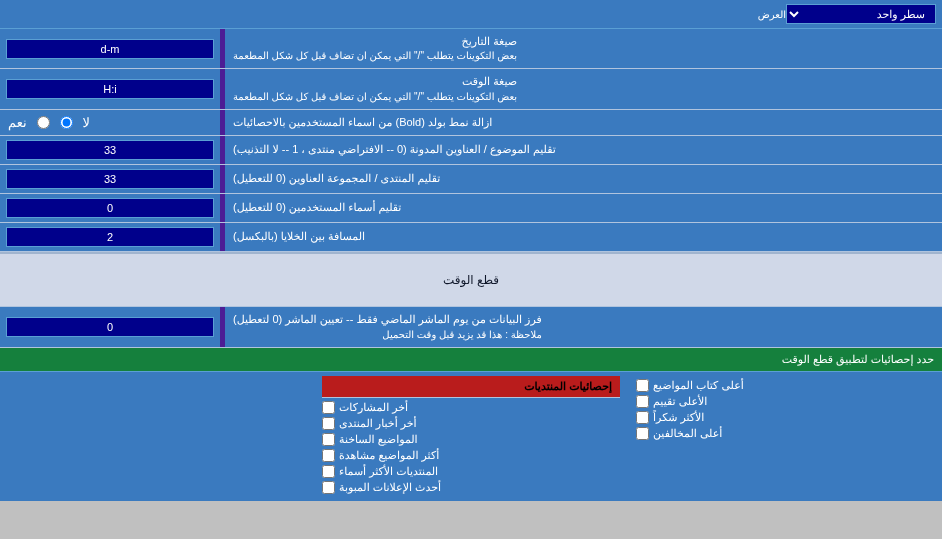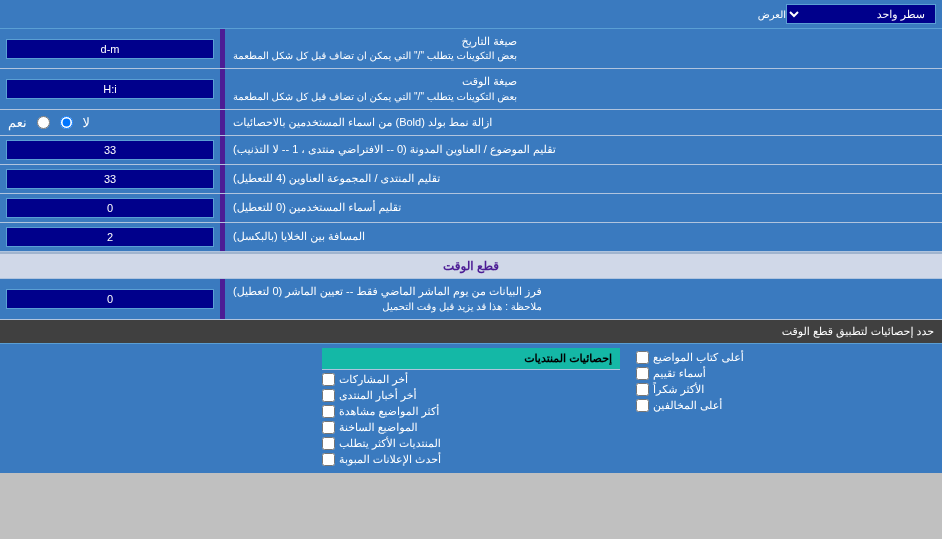--- a/index.html
+++ b/index.html
@@ -65,30 +65,30 @@
       min-width: 220px;
       max-width: 220px;
     }
     .radio-label {
       color: #fff;
       font-size: 13px;
     }
     
     .section-header {
       background: #d0d8e8;
-      color: #4c1d95;
+      color: #0f172a;
       text-align: center;
-      padding: 5px;
-      font-weight: bold;
+      padding: 19px;
+      font-weight: normal;
       font-size: 12px;
       border-bottom: 1px solid #b0c4de;
       border-top: 2px solid #a0b4ce;
     }
     .checkboxes-header {
-      background: #14b8a6;
+      background: #b91c1c;
       color: #000;
       text-align: right;
       padding: 4px 8px;
       font-weight: bold;
       font-size: 11px;
       border-bottom: 1px solid #b0c4de;
     }
     .checkboxes-grid {
       display: flex;
       background: #3a7abf;
@@ -104,21 +104,21 @@
       justify-content: flex-end;
       gap: 4px;
       margin: 3px 0;
       color: #fff;
       font-size: 11px;
     }
     .checkbox-item input[type="checkbox"] {
       cursor: pointer;
     }
     .limit-row {
-      background: #404040;
+      background: #15803d;
       color: #fff;
       padding: 5px 8px;
       text-align: right;
       font-size: 11px;
       border-bottom: 1px solid #5a9fd4;
     }
     .top-row {
       background: #3a7abf;
       display: flex;
       align-items: center;
@@ -191,21 +191,21 @@
     <div class="label-cell">
       <span>تقليم الموضوع / العناوين المدونة (0 -- الافتراضي منتدى ، 1 -- لا التذنيب)</span>
     </div>
     <div class="input-cell">
       <input type="text" class="input-field" value="33" style="">
     </div>
   </div>
 
   <div class="section-row">
     <div class="label-cell">
-      <span>تقليم المنتدى / المجموعة العناوين (4 للتعطيل)</span>
+      <span>تقليم المنتدى / المجموعة العناوين (0 للتعطيل)</span>
     </div>
     <div class="input-cell">
       <input type="text" class="input-field" value="33" style="">
     </div>
   </div>
 
   <div class="section-row">
     <div class="label-cell">
       <span>تقليم أسماء المستخدمين (0 للتعطيل)</span>
     </div>
@@ -244,21 +244,21 @@
   </div>
 
   <div class="checkboxes-grid">
 
     <div class="checkboxes-col">
       <div class="checkbox-item">
         <span>أعلى كتاب المواضيع</span>
         <input type="checkbox" style="">
       </div>
       <div class="checkbox-item">
-        <span>أسماء تقييم</span>
+        <span>الأعلى تقييم</span>
         <input type="checkbox" style="">
       </div>
       <div class="checkbox-item">
         <span>الأكثر شكراً</span>
         <input type="checkbox" style="">
       </div>
       <div class="checkbox-item">
         <span>أعلى المخالفين</span>
         <input type="checkbox" style="">
       </div>
@@ -268,29 +268,29 @@
       <div class="checkboxes-header">إحصائيات المنتديات</div>
       <div class="checkbox-item">
         <span>أخر المشاركات</span>
         <input type="checkbox" style="">
       </div>
       <div class="checkbox-item">
         <span>أخر أخبار المنتدى</span>
         <input type="checkbox" style="">
       </div>
       <div class="checkbox-item">
+        <span>المواضيع الساخنة</span>
+        <input type="checkbox" style="">
+      </div>
+      <div class="checkbox-item">
         <span>أكثر المواضيع مشاهدة</span>
         <input type="checkbox" style="">
       </div>
       <div class="checkbox-item">
-        <span>المواضيع الساخنة</span>
-        <input type="checkbox" style="">
-      </div>
-      <div class="checkbox-item">
-        <span>المنتديات الأكثر يتطلب</span>
+        <span>المنتديات الأكثر أسماء</span>
         <input type="checkbox" style="">
       </div>
       <div class="checkbox-item">
         <span>أحدث الإعلانات المبوبة</span>
         <input type="checkbox" style="">
       </div>
     </div>
 
     <div class="checkboxes-col" style="background:#3a7abf;"></div>
   </div>

